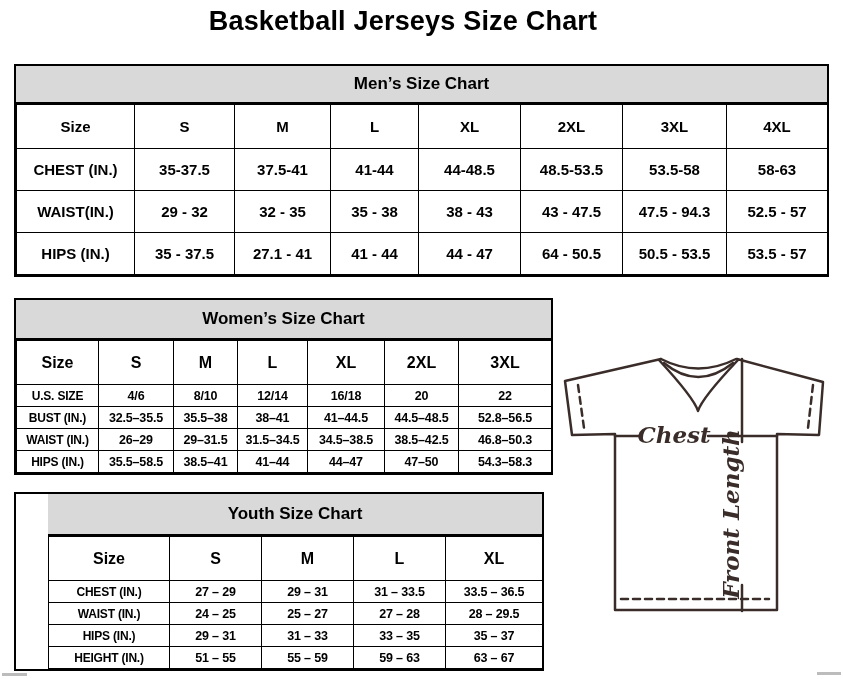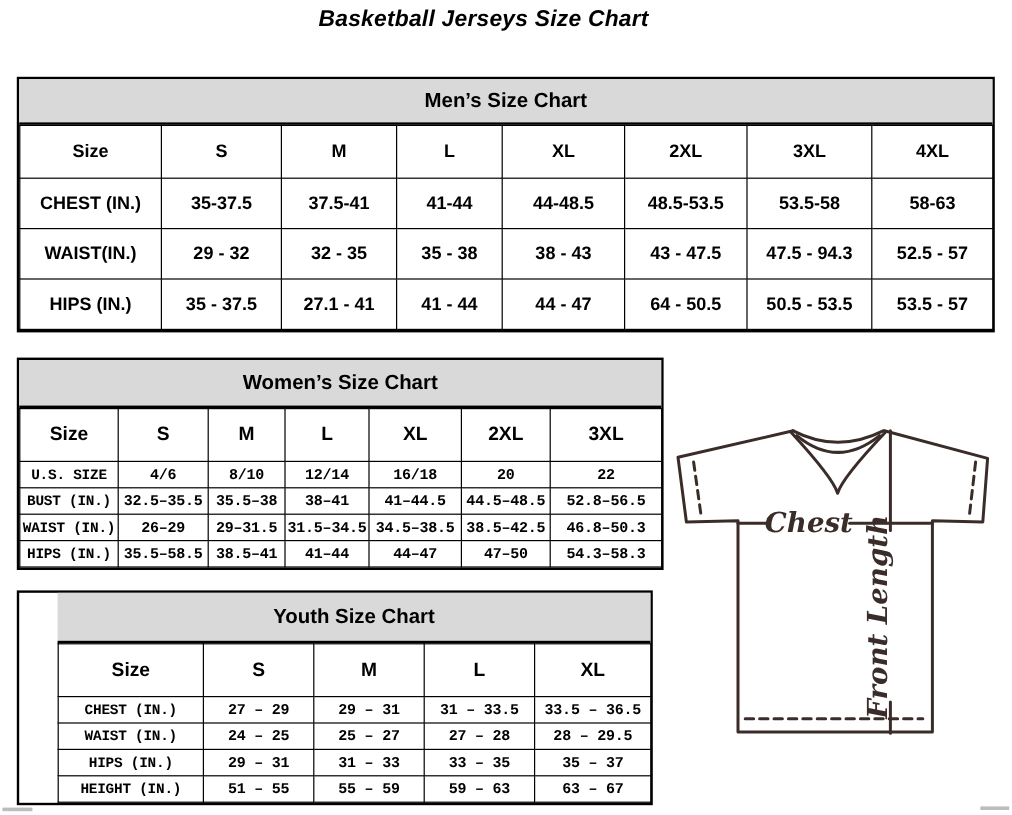--- a/index.html
+++ b/index.html
@@ -3,40 +3,40 @@
 <meta charset="utf-8">
 <style>
   html,body { margin:0; padding:0; background:#ffffff; }
   #stage {
     position:relative; width:843px; height:679px; background:#ffffff;
     font-family:"Liberation Sans", sans-serif; color:#000;
     overflow:hidden;
   }
   .page-title {
     position:absolute; left:0; top:6px; width:806px; text-align:center;
-    font-size:19px; font-weight:bold; letter-spacing:0.2px;font-style:italic;
+    font-size:27px; font-weight:bold; letter-spacing:0.2px;
   }
   .table-wrap { position:absolute; border:2px solid #000; background:#fff; }
   .band {
     display:flex; align-items:center; justify-content:center;
     border-bottom:2px solid #000; font-weight:bold; font-size:17px;
   }
   table.size-table { border-collapse:collapse; table-layout:fixed; width:100%; }
   table.size-table th, table.size-table td {
     border:1.5px solid #000; text-align:center; vertical-align:middle;
     font-weight:bold; padding:0; overflow:hidden; white-space:nowrap;
   }
   
   .men-tbl thead th { height:43px; font-size:15px; }
   .men-tbl tbody th, .men-tbl tbody td { height:41px; font-size:15px; }
   
   .small-tbl thead th { height:43px; font-size:16px; }
   .small-tbl tbody th, .small-tbl tbody td {
     height:21px; font-size:12.5px;
-    font-family:Liberation Mono, monospace; letter-spacing:-0.2px;
+    font-family:Liberation Sans, sans-serif; letter-spacing:-0.2px;
   }
   .small-tbl tbody th { font-size:12px; }
   
   .jersey-box { position:absolute; left:555px; top:348px; width:288px; height:319px; }
   .scroll-frag { position:absolute; height:3px; background:#bcbcbc; }
 </style>
 </head>
 <body>
 
 <div id="stage">

